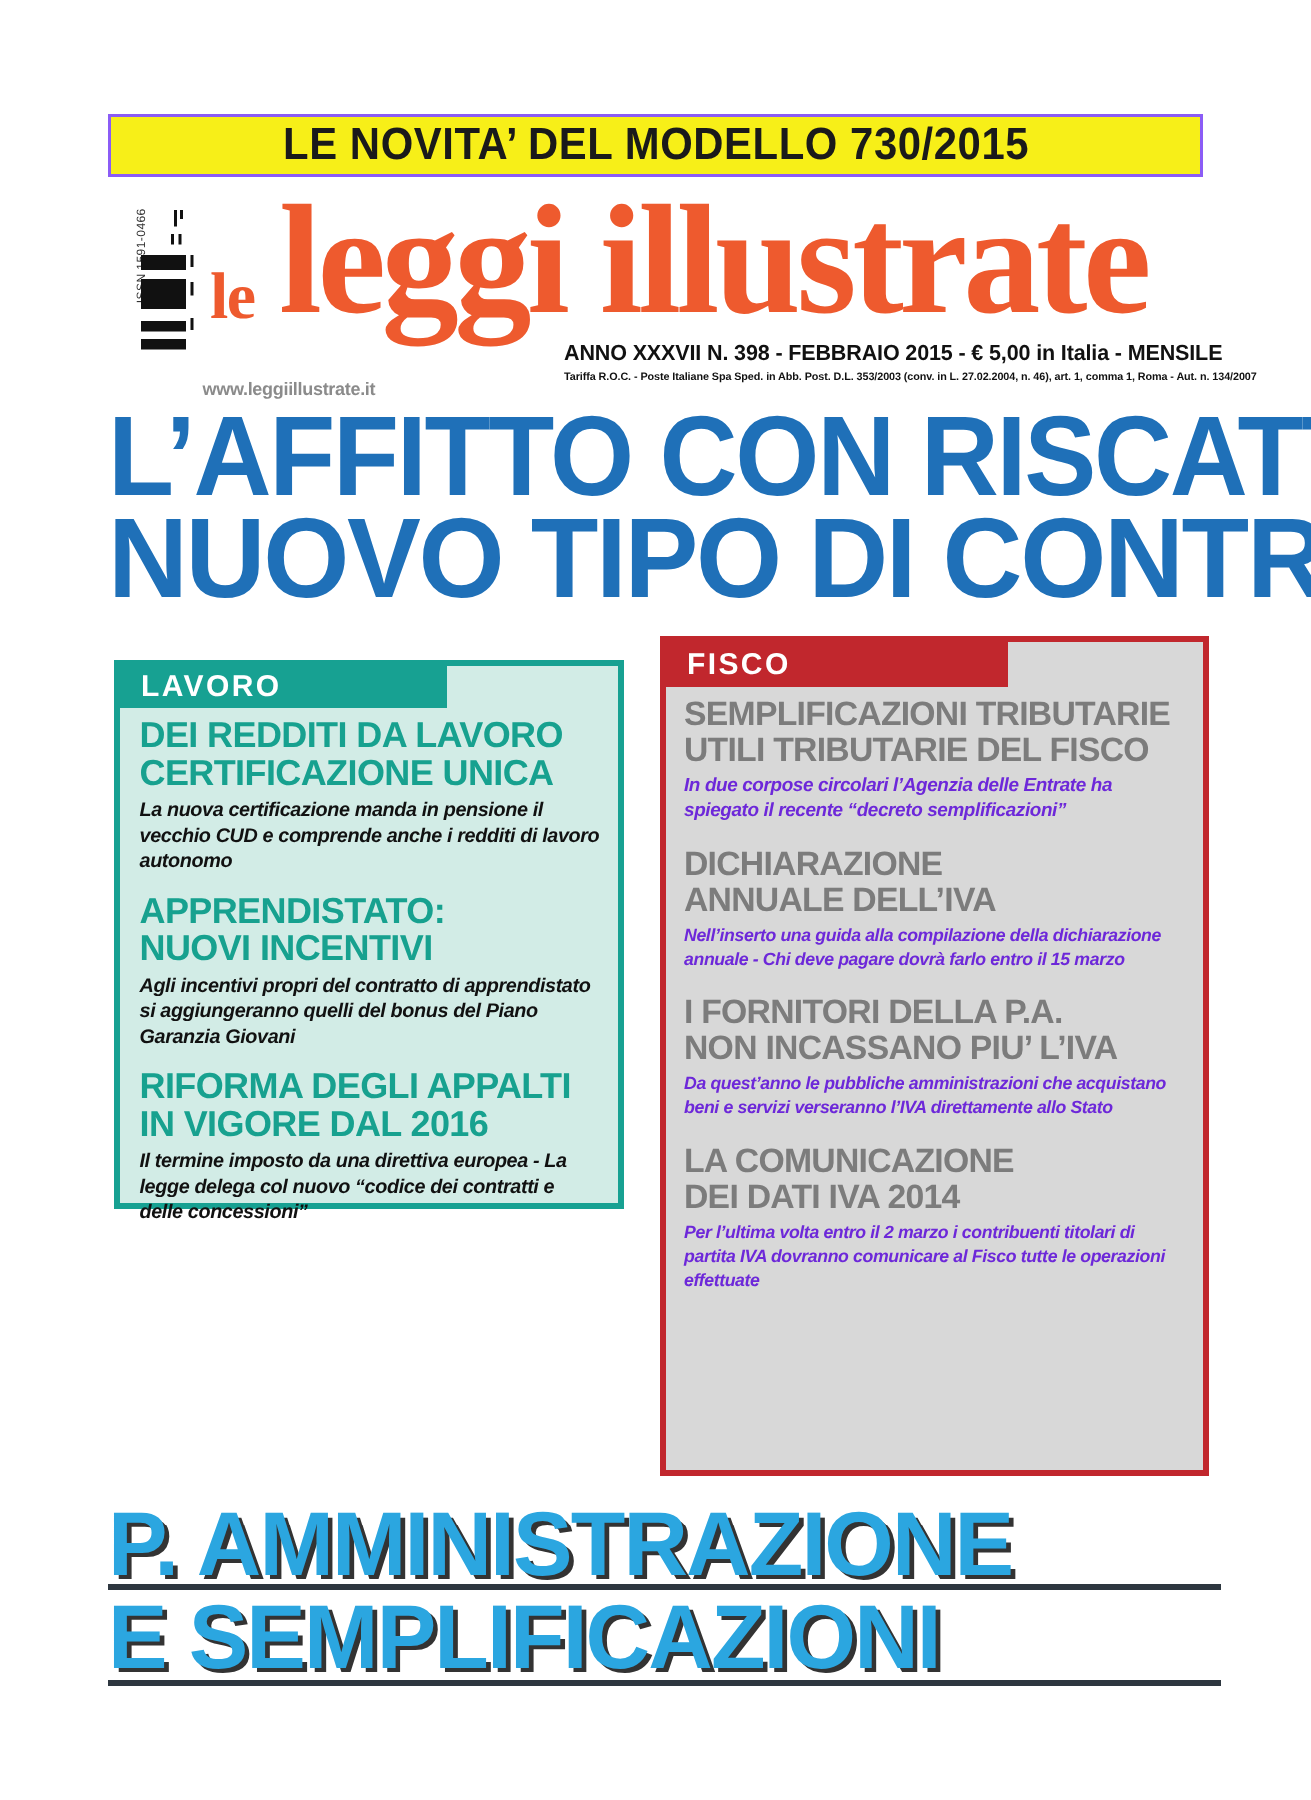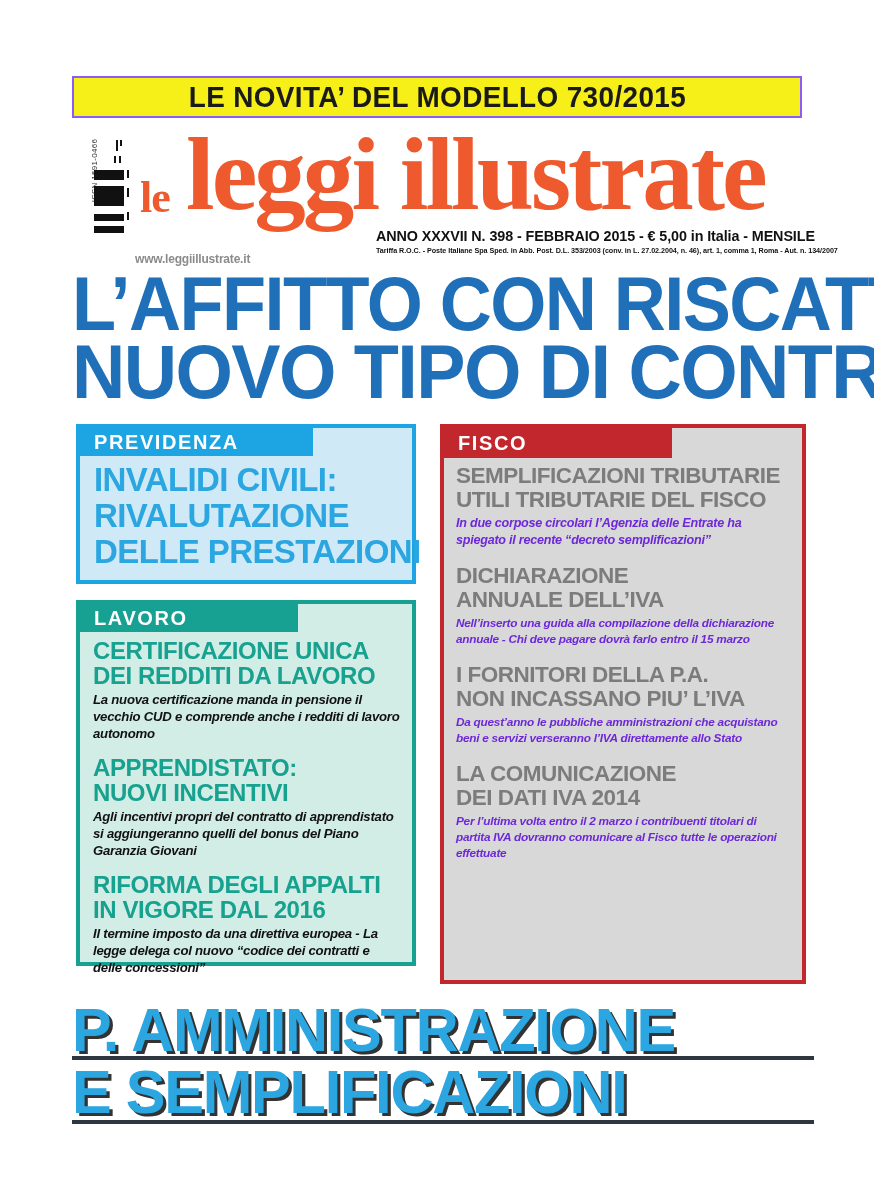--- a/index.html
+++ b/index.html
@@ -354,40 +354,30 @@
   <div class="issue-line">ANNO XXXVII N. 398 - FEBBRAIO 2015 - € 5,00 in Italia - MENSILE</div>
   <div class="issue-fine">Tariffa R.O.C. - Poste Italiane Spa Sped. in Abb. Post. D.L. 353/2003 (conv. in L. 27.02.2004, n. 46), art. 1, comma 1, Roma - Aut. n. 134/2007</div>
 
   <div class="headline">
     <div class="hl-1">L’AFFITTO CON RISCATTO</div>
     <div class="hl-2">NUOVO TIPO DI CONTRATTO</div>
   </div>
 
   <div class="col-left">
 
-    <div class="box box-prev">
-      <div class="box-hdr">
-        <span class="box-hdr-text">PREVIDENZA</span>
-      </div>
-      <div class="prev-body">
-        <div class="prev-line">INVALIDI CIVILI:</div>
-        <div class="prev-line">RIVALUTAZIONE</div>
-        <div class="prev-line">DELLE PRESTAZIONI</div>
-      </div>
-    </div>
 
     <div class="box box-lav">
       <div class="box-hdr">
         <span class="box-hdr-text">LAVORO</span>
       </div>
       <div class="lav-body">
 
         <div class="lav-item">
+          <div class="lav-h">DEI REDDITI DA LAVORO</div>
           <div class="lav-h">CERTIFICAZIONE UNICA</div>
-          <div class="lav-h">DEI REDDITI DA LAVORO</div>
           <div class="lav-p">La nuova certificazione manda in pensione il vecchio CUD e comprende anche i redditi di lavoro autonomo</div>
         </div>
 
         <div class="lav-item">
           <div class="lav-h">APPRENDISTATO:</div>
           <div class="lav-h">NUOVI INCENTIVI</div>
           <div class="lav-p">Agli incentivi propri del contratto di apprendistato si aggiungeranno quelli del bonus del Piano Garanzia Giovani</div>
         </div>
 
         <div class="lav-item">

